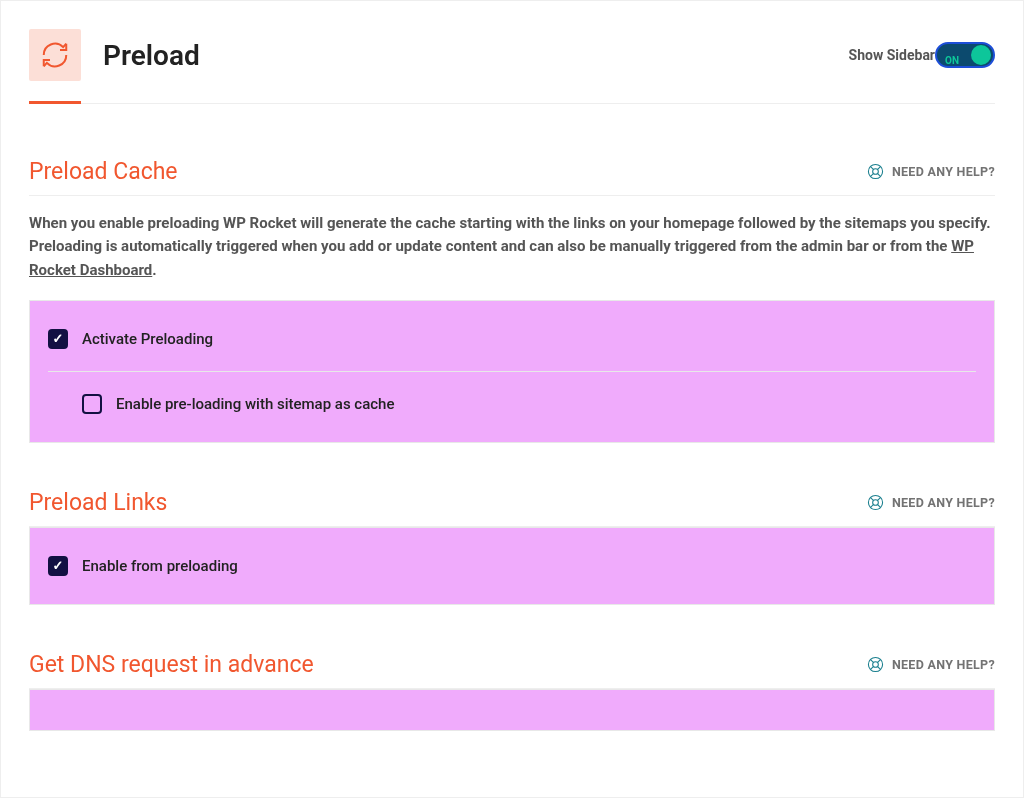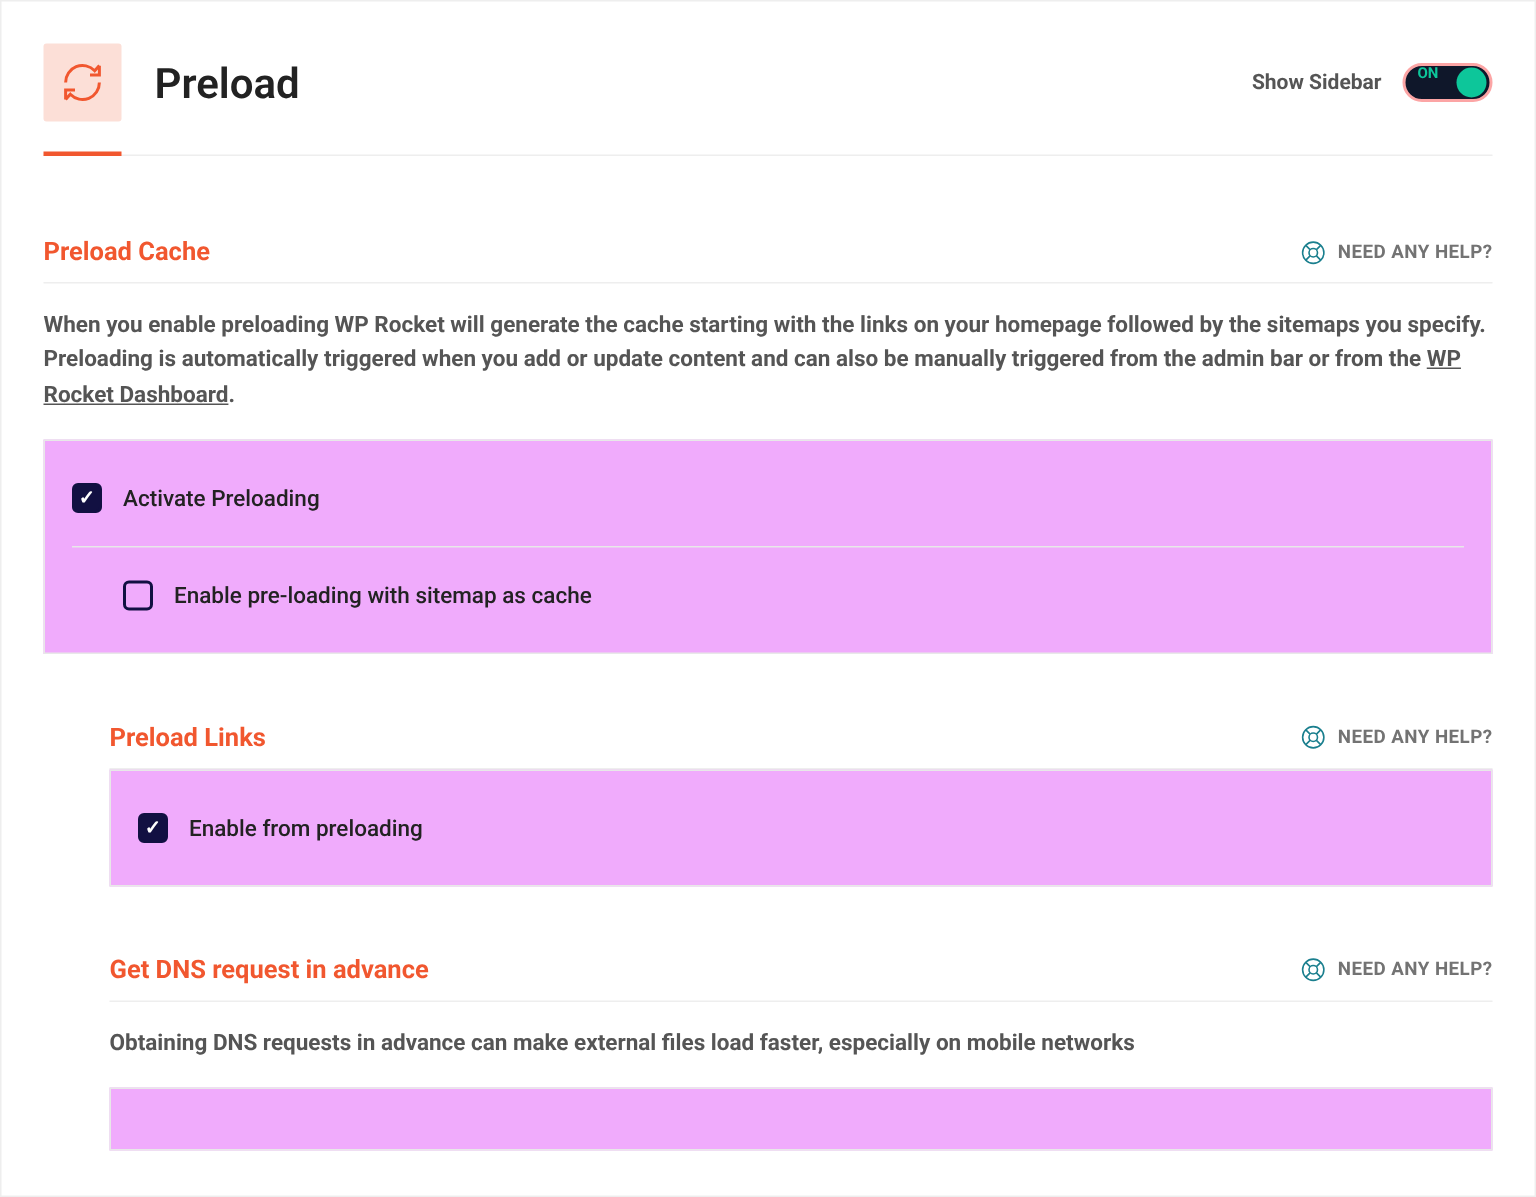--- a/index.html
+++ b/index.html
@@ -39,37 +39,36 @@
   border-radius: 2px;
 }
 .page-title {
   font-size: 28px;
   font-weight: 600;
   color: #222;
 }
 .header-right {
   display: flex;
   align-items: center;
-  gap: 14px;
 }
 .show-sidebar {
   font-size: 14px;
   font-weight: 700;
   color: #555;
 }
 .toggle {
   width: 60px;
   height: 26px;
-  background: #0f172a;
-  border: 2px solid #fca5a5;
+  background: #0c4a6e;
+  border: 2px solid #1d4ed8;
   border-radius: 20px;
   position: relative;
   cursor: pointer;
   display: flex;
-  align-items: flex-start;
+  align-items: flex-end;
 }
 .toggle-label {
   font-size: 10px;
   font-weight: 700;
   color: #0dc69a;
   margin-left: 8px;
 }
 .toggle-knob {
   width: 20px;
   height: 20px;
@@ -91,22 +90,22 @@
   padding-top: 54px;
 }
 .section-header {
   display: flex;
   align-items: center;
   justify-content: space-between;
   padding-bottom: 10px;
   border-bottom: 1px solid #eee;
 }
 .section-title {
-  font-size: 17px;
-  font-weight: 700;
+  font-size: 23px;
+  font-weight: 400;
   color: #f1572f;
 }
 .help-link {
   display: flex;
   align-items: center;
   gap: 8px;
   color: #737373;
   font-size: 12.5px;
   font-weight: 700;
   letter-spacing: 0.3px;
@@ -159,21 +158,21 @@
   content: "✓";
   color: #fff;
   font-size: 13px;
   font-weight: bold;
 }
 .check-label {
   font-size: 15px;
   color: #222;
   font-weight: 500;
 }
-.section.tight { padding-top: 46px; margin-left: 44px; }
+.section.tight { padding-top: 46px; }
 </style>
 </head>
 <body>
 
 <div class="page">
 
   <div class="header">
     <div class="header-left">
       <div class="icon-box">
         <svg width="30" height="30" viewBox="0 0 24 24" fill="none" stroke="#f1572f" stroke-width="1.6">
@@ -256,19 +255,18 @@
           <circle cx="12" cy="12" r="10"></circle>
             <circle cx="12" cy="12" r="4"></circle>
           <line x1="5" y1="5" x2="9" y2="9"></line>
             <line x1="19" y1="5" x2="15" y2="9"></line>
           <line x1="5" y1="19" x2="9" y2="15"></line>
             <line x1="19" y1="19" x2="15" y2="15"></line>
         </svg>
         <span>NEED ANY HELP?</span>
       </div>
     </div>
-    <div class="section-desc">Obtaining DNS requests in advance can make external files load faster, especially on mobile networks</div>
     <div class="box">
       
     </div>
   </div>
 
 </div>
 
 </body></html>

